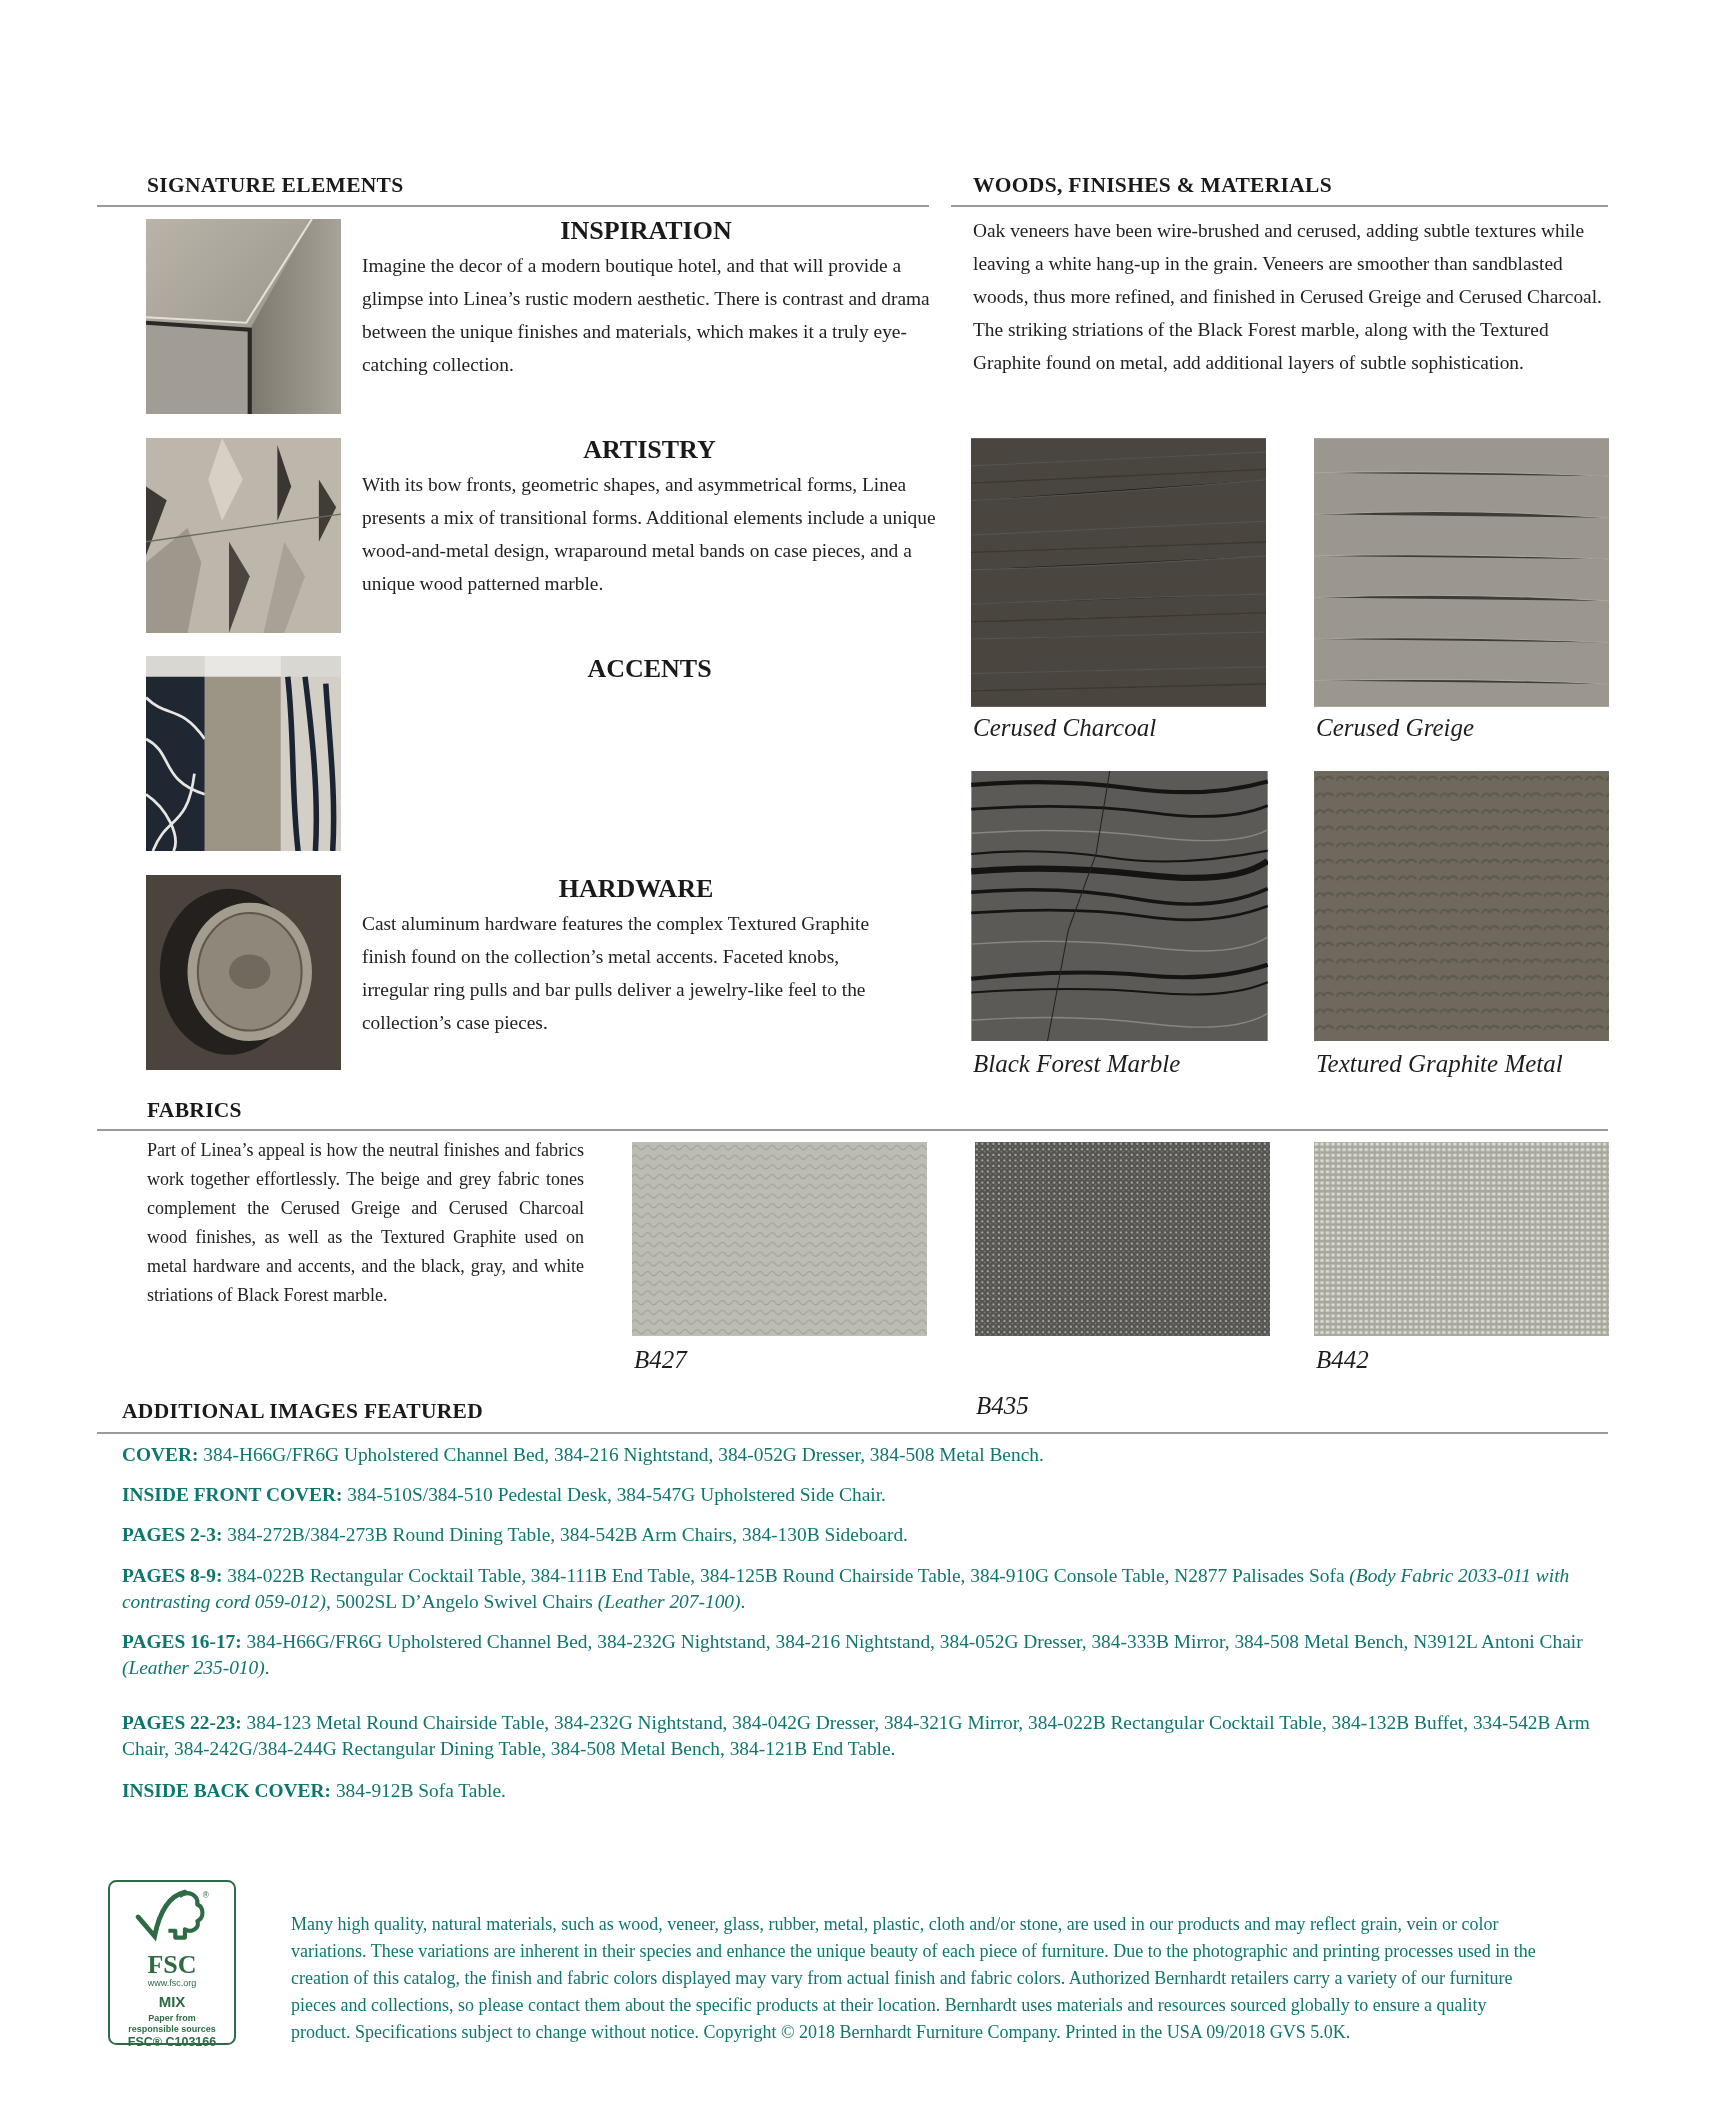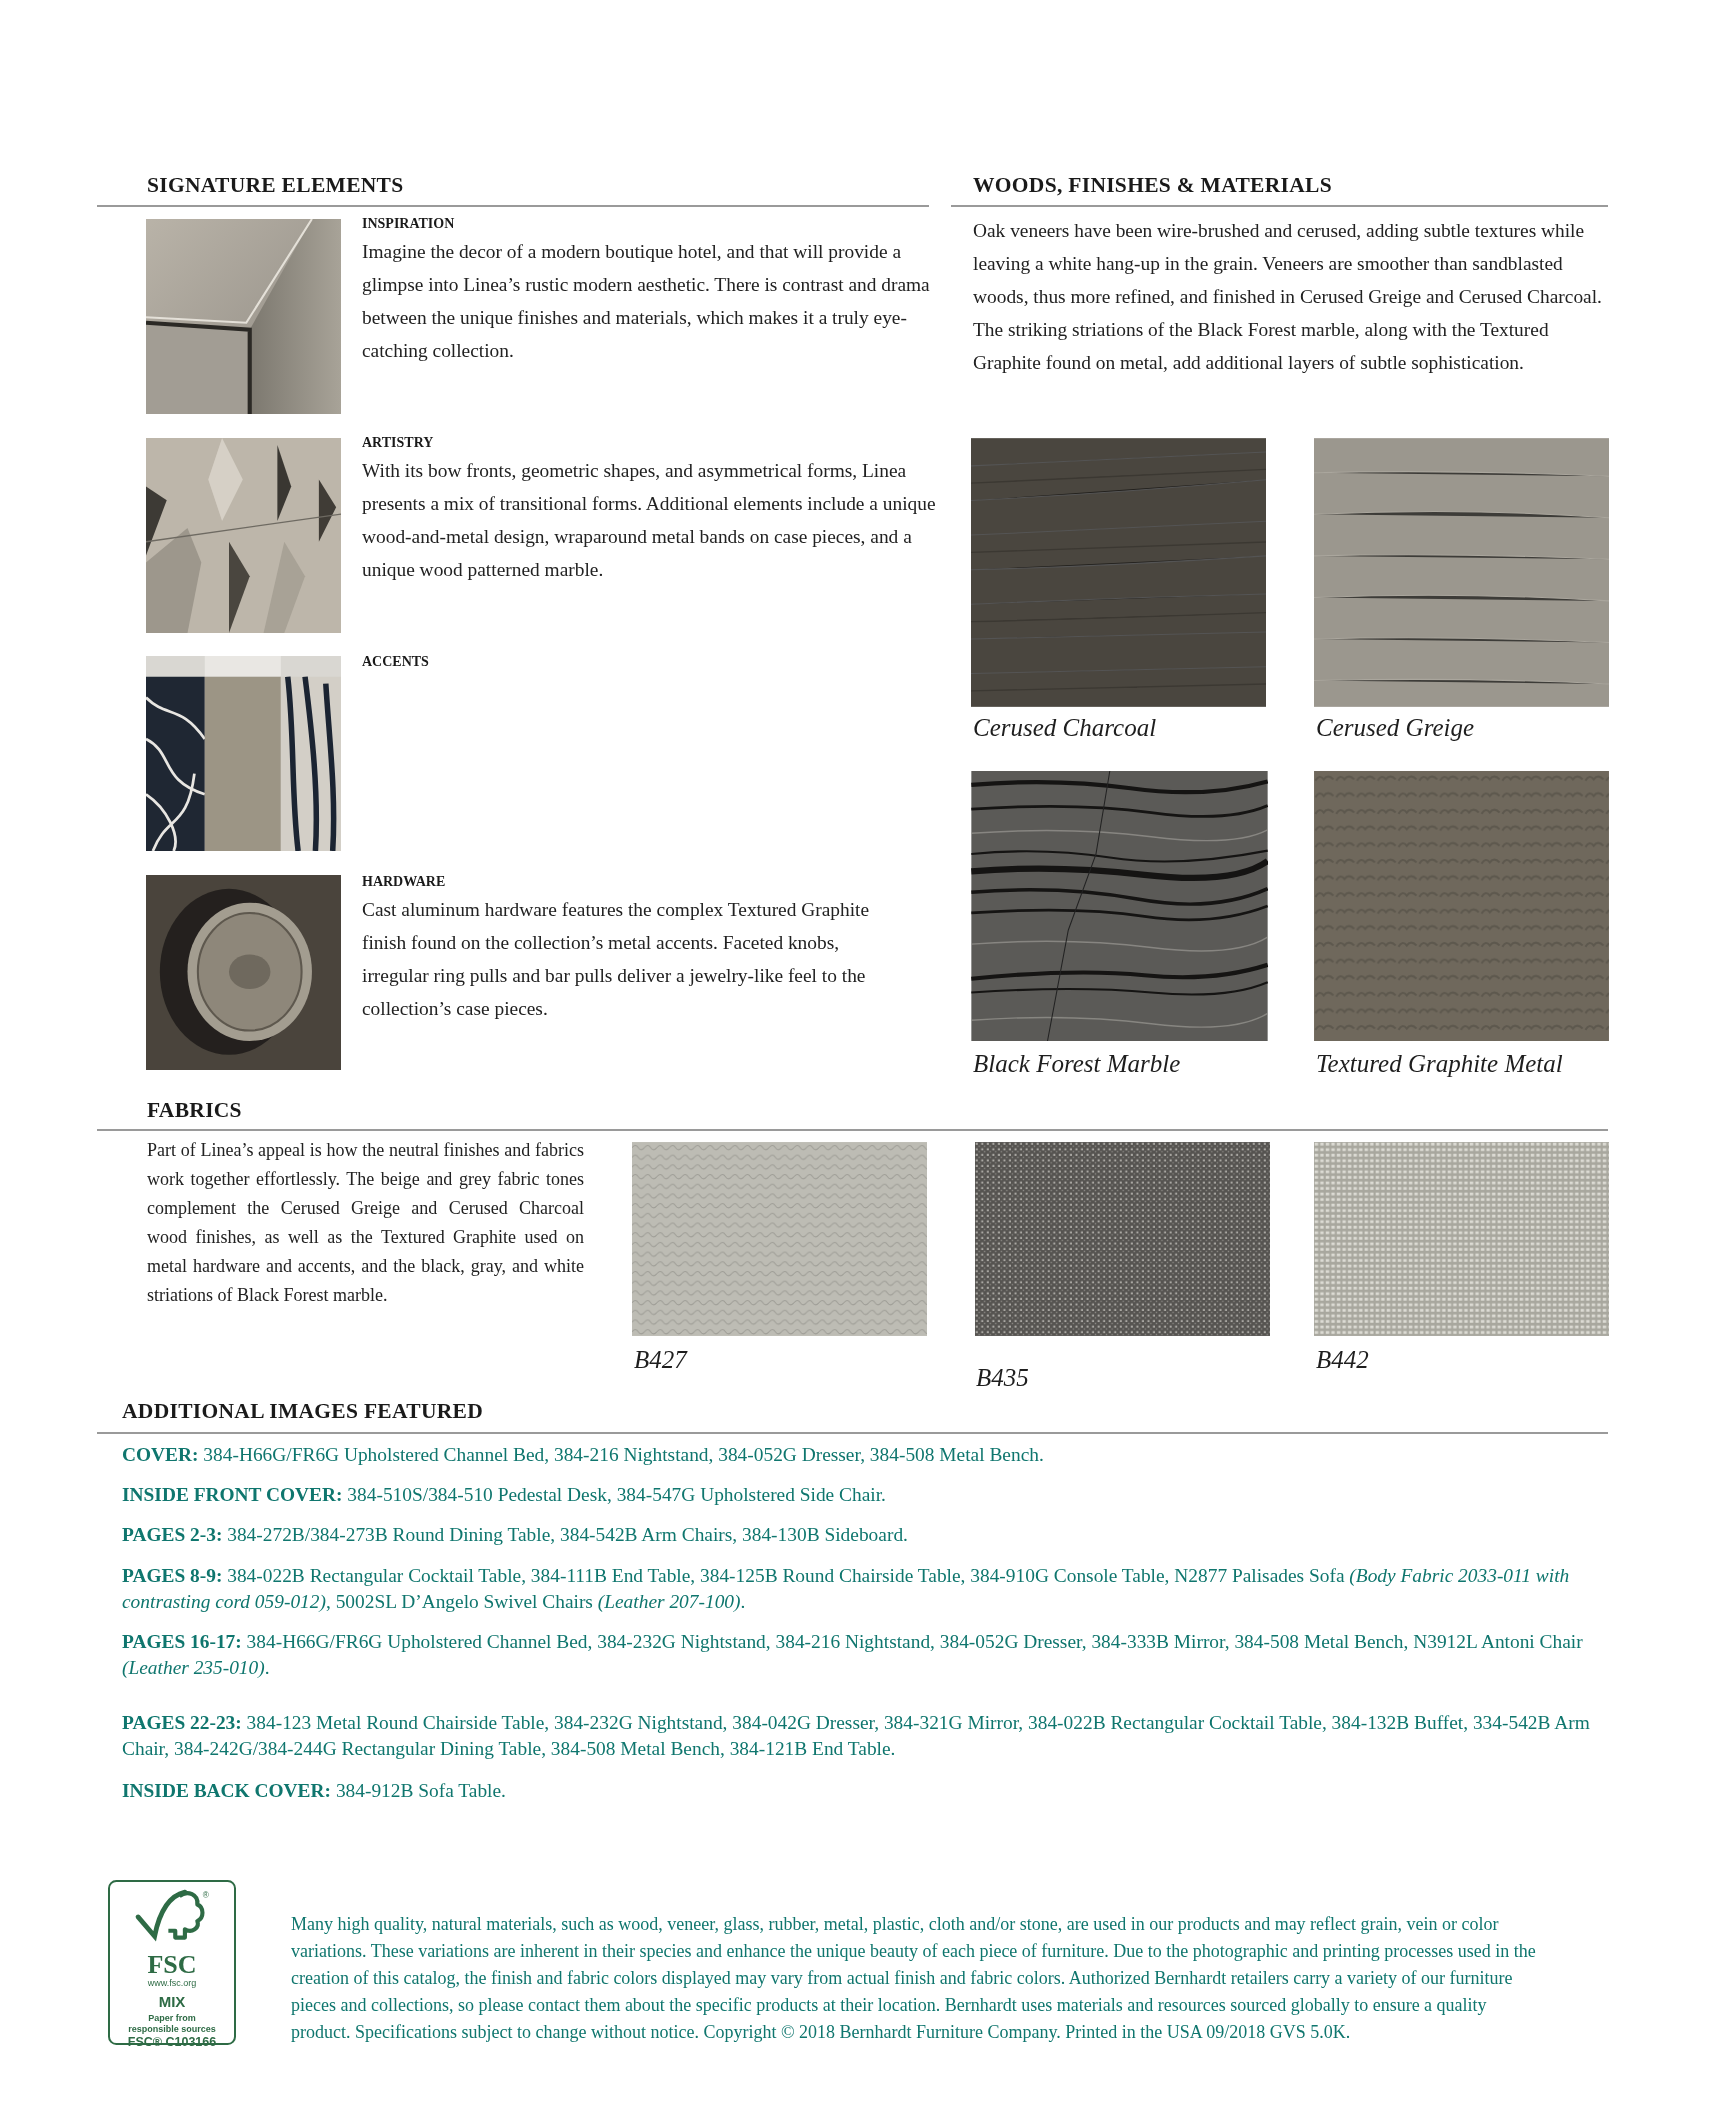--- a/index.html
+++ b/index.html
@@ -1,21 +1,21 @@
 <!DOCTYPE html>
 <html style="font-size:11px"><head>
 <meta charset="utf-8">
 <style>
   html, body { margin:0; padding:0; background:#ffffff; }
   body { width:1733px; height:2119px; position:relative; overflow:hidden;
          font-family:"Liberation Serif","DejaVu Serif",serif; color:#1e1e1e; }
   .abs { position:absolute; }
   .section-title { font-weight:bold; font-size:21.5px; letter-spacing:0.3px; color:#1a1a1a; }
   .rule { position:absolute; height:2.1px; background:#9a9a9a; }
-  .sub-title { font-weight:bold; font-size:14px; color:#1a1a1a; margin:0 0 2.8px 0; }
+  .sub-title { font-weight:bold; font-size:26px; color:#1a1a1a; margin:0 0 2.8px 0;text-align:center; }
   .body-text { font-size:19.4px; line-height:33px; color:#222; }
   .caption { font-style:italic; font-size:25px; color:#1e1e1e; }
   .fab-label { font-style:italic; font-size:25px; color:#1e1e1e; }
   .thumb { position:absolute; width:195px; height:195px; overflow:hidden; }
   .swatch { position:absolute; overflow:hidden; }
   .addl-line { position:absolute; left:122px; width:1490px; font-size:19.4px; line-height:26px; color:#0f766e; }
   .addl-line b { font-weight:bold; }
   .disclaimer { position:absolute; left:291px; top:1911px; width:1248px; font-size:18px; line-height:27px; color:#0f766e; }
   .fsc { position:absolute; left:108px; top:1880px; width:128px; height:165px;
          border:2.1px solid #2e6b45; border-radius:8.3px; box-sizing:border-box; color:#2e6b45;
@@ -195,21 +195,21 @@
     <defs>
         <pattern id="pf2" width="8" height="8" patternUnits="userSpaceOnUse">
       <rect width="8" height="8" fill="#555350"></rect>
           <rect x="1" y="1" width="3" height="3" fill="#a9a7a2"></rect>
           <rect x="5" y="5" width="2" height="2" fill="#8d8b86"></rect>
         </pattern>
       </defs>
     <rect width="426" height="280" fill="url(#pf2)"></rect>
   </svg>
 </div>
-<div class="abs fab-label" style="left:976px; top:1364px;">B435</div>
+<div class="abs fab-label" style="left:976px; top:1392px;">B435</div>
 
 <div class="swatch" style="left:1314px; top:1142px; width:295px; height:194px;">
   <svg width="295" height="194" viewBox="0 0 426 280">
     <defs>
         <pattern id="pf3" width="8" height="8" patternUnits="userSpaceOnUse">
       <rect width="8" height="8" fill="#a8a79e"></rect>
           <rect x="1" y="1" width="5" height="4" fill="#dcdbd4"></rect>
         </pattern>
       </defs>
     <rect width="426" height="280" fill="url(#pf3)"></rect>

